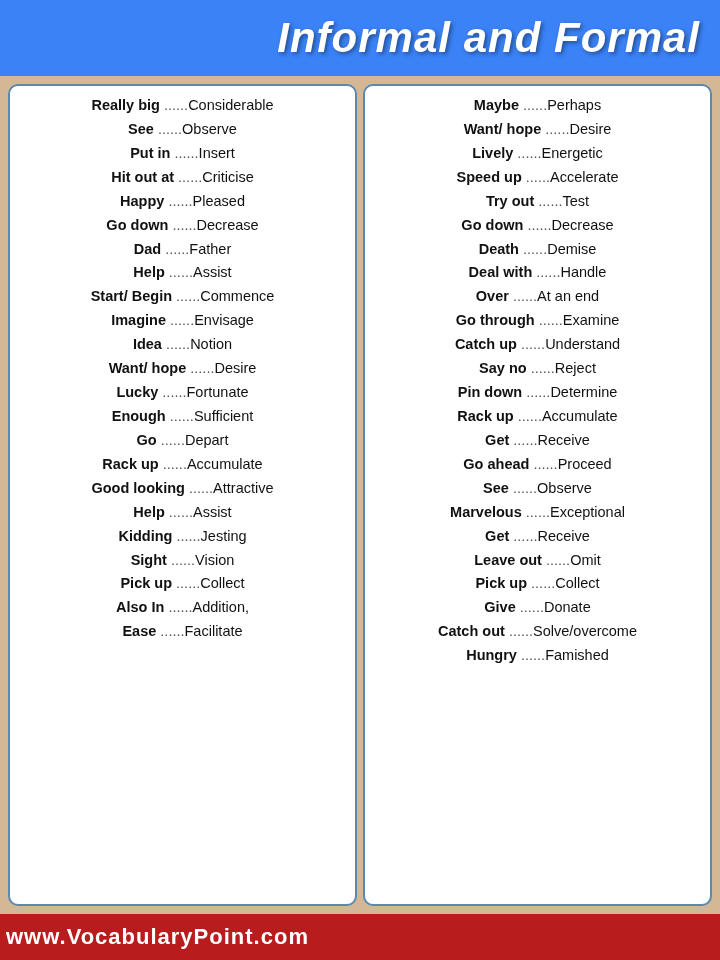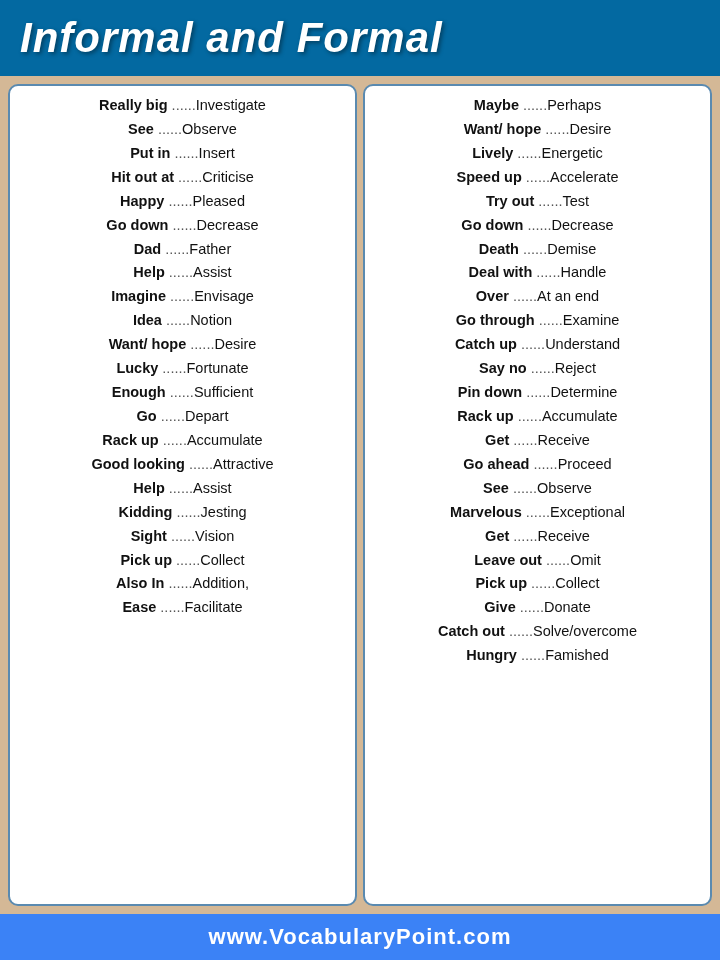--- a/index.html
+++ b/index.html
@@ -5,23 +5,23 @@
     * { box-sizing: border-box; margin: 0; padding: 0; }
     body {
       width: 720px;
       height: 960px;
       font-family: Arial, sans-serif;
       background: #c8a882;
       display: flex;
       flex-direction: column;
     }
     #header {
-      background: #0369a1;
+      background: #3b82f6;
       padding: 14px 20px;
-      text-align: left;
+      text-align: right;
     }
     #header h1 {
       color: white;
       font-size: 42px;
       font-weight: 900;
       font-style: italic;
       letter-spacing: 1px;
       text-shadow: 2px 2px 4px rgba(0,0,0,0.4);
     }
     #content {
@@ -53,48 +53,48 @@
       text-align: right;
     }
     .word-row .dots {
       color: #555;
       font-weight: normal;
     }
     .word-row .formal {
       font-weight: normal;
     }
     #footer {
-      background: #3b82f6;
+      background: #b91c1c;
       padding: 10px 6px;
-      text-align: center;
     }
     #footer span {
       color: white;
       font-size: 22px;
       font-weight: bold;
       letter-spacing: 1px;
     }
   </style>
 </head>
 <body>
 
 <div id="header">
   <h1>Informal and Formal</h1>
 </div>
 
 <div id="content">
   <div class="column" id="left-column">
-      <div class="word-row"><span class="informal">Really big</span> <span class="dots">......</span><span class="formal">Investigate</span></div>
+      <div class="word-row"><span class="informal">Really big</span> <span class="dots">......</span><span class="formal">Considerable</span></div>
       <div class="word-row"><span class="informal">See</span> <span class="dots">......</span><span class="formal">Observe</span></div>
       <div class="word-row"><span class="informal">Put in</span> <span class="dots">......</span><span class="formal">Insert</span></div>
       <div class="word-row"><span class="informal">Hit out at</span> <span class="dots">......</span><span class="formal">Criticise</span></div>
       <div class="word-row"><span class="informal">Happy</span> <span class="dots">......</span><span class="formal">Pleased</span></div>
       <div class="word-row"><span class="informal">Go down</span> <span class="dots">......</span><span class="formal">Decrease</span></div>
       <div class="word-row"><span class="informal">Dad</span> <span class="dots">......</span><span class="formal">Father</span></div>
       <div class="word-row"><span class="informal">Help</span> <span class="dots">......</span><span class="formal">Assist</span></div>
+      <div class="word-row"><span class="informal">Start/ Begin</span> <span class="dots">......</span><span class="formal">Commence</span></div>
       <div class="word-row"><span class="informal">Imagine</span> <span class="dots">......</span><span class="formal">Envisage</span></div>
       <div class="word-row"><span class="informal">Idea</span> <span class="dots">......</span><span class="formal">Notion</span></div>
       <div class="word-row"><span class="informal">Want/ hope</span> <span class="dots">......</span><span class="formal">Desire</span></div>
       <div class="word-row"><span class="informal">Lucky</span> <span class="dots">......</span><span class="formal">Fortunate</span></div>
       <div class="word-row"><span class="informal">Enough</span> <span class="dots">......</span><span class="formal">Sufficient</span></div>
       <div class="word-row"><span class="informal">Go</span> <span class="dots">......</span><span class="formal">Depart</span></div>
       <div class="word-row"><span class="informal">Rack up</span> <span class="dots">......</span><span class="formal">Accumulate</span></div>
       <div class="word-row"><span class="informal">Good looking</span> <span class="dots">......</span><span class="formal">Attractive</span></div>
       <div class="word-row"><span class="informal">Help</span> <span class="dots">......</span><span class="formal">Assist</span></div>
       <div class="word-row"><span class="informal">Kidding</span> <span class="dots">......</span><span class="formal">Jesting</span></div>

